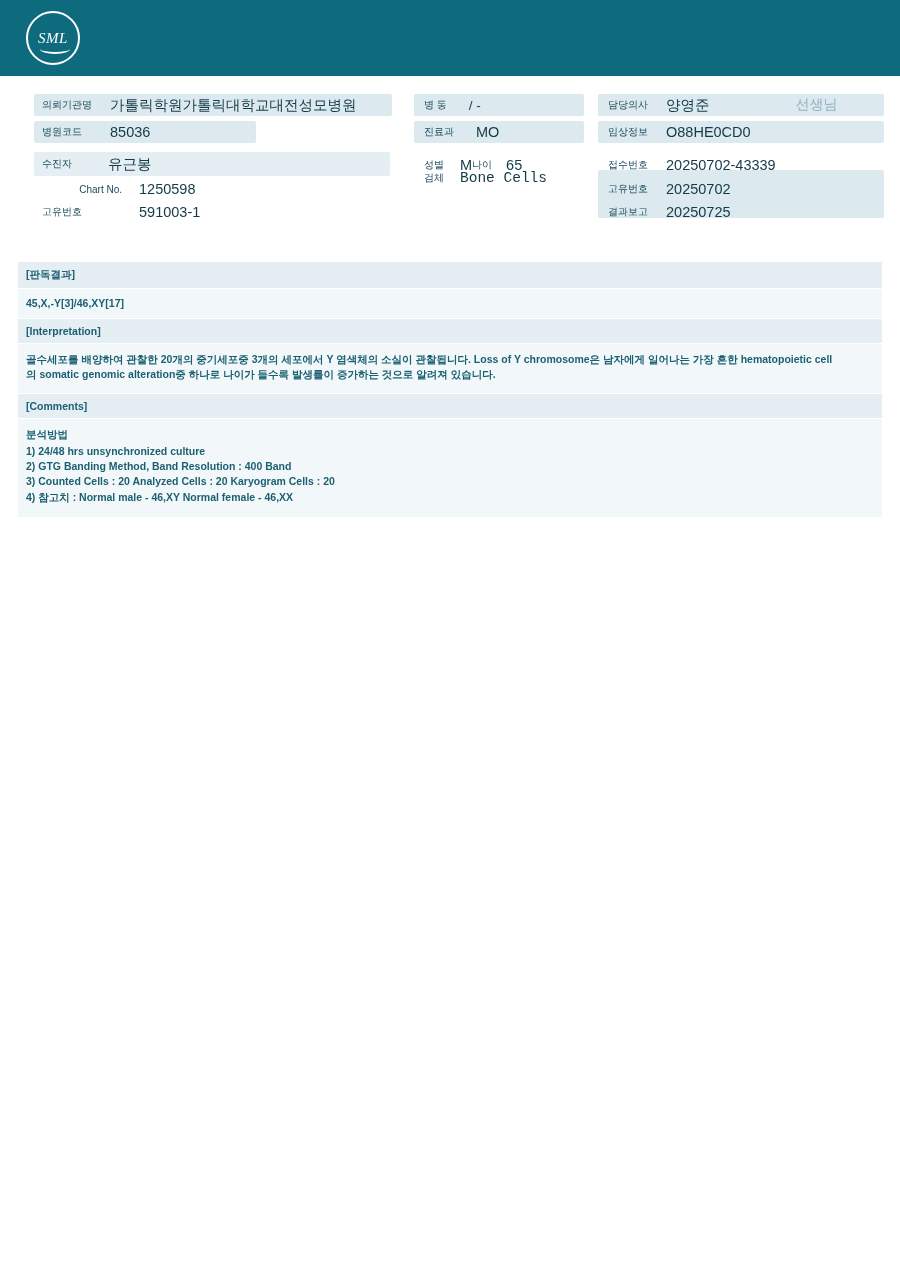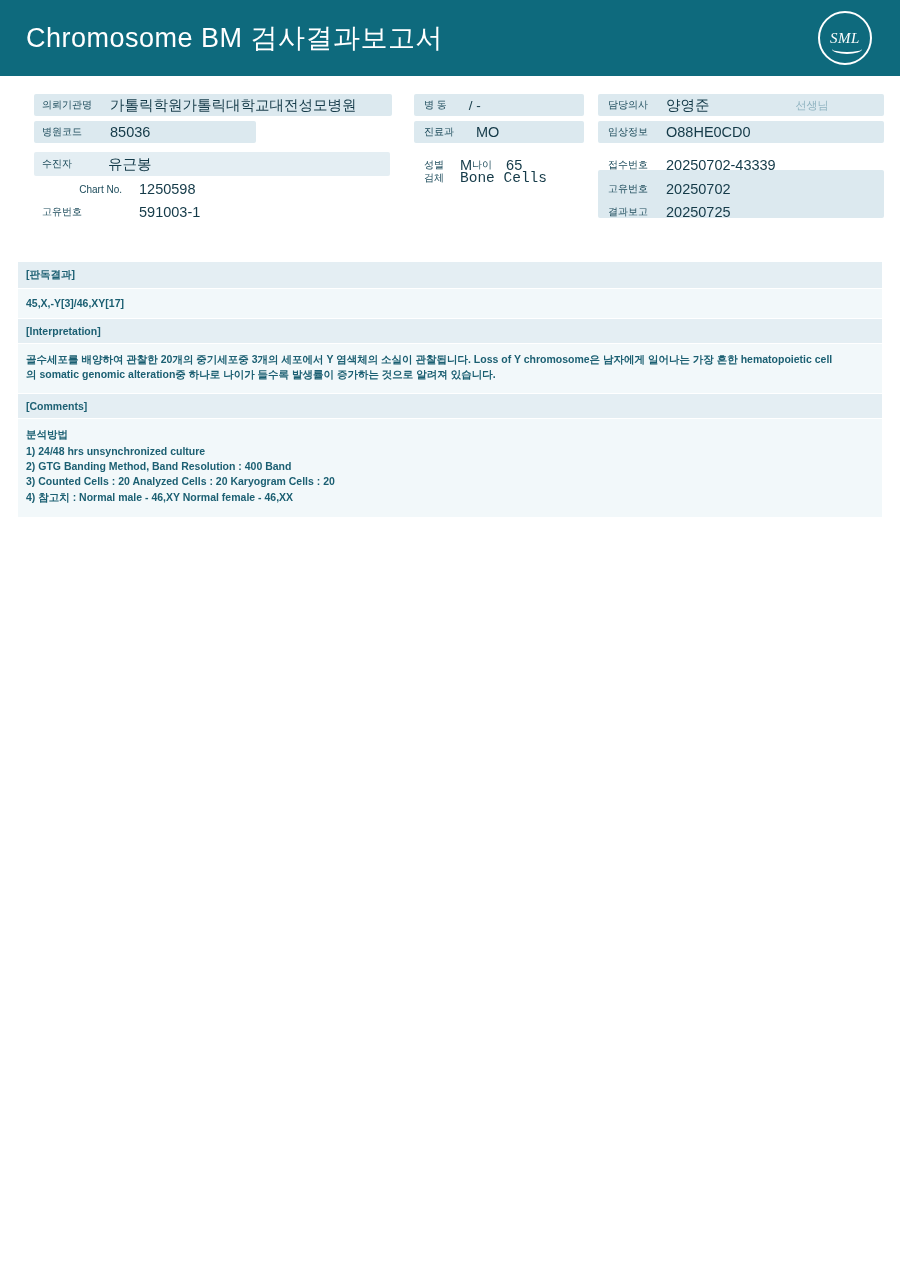--- a/index.html
+++ b/index.html
@@ -82,21 +82,21 @@
     white-space: nowrap;
   }
   .val-sm { font-size: 13.5px; }
   .band {
     position: absolute;
     background: #dce9ef;
     border-radius: 2px;
   }
   .band-light { background: #e4eef3; }
   .suffix {
-    font-size: 11px;
+    font-size: 14px;
     color: #8fb3c0;
     white-space: nowrap;
     text-align: center;
   }
 
   
   .sections {
     margin: 16px 18px 0 18px;
   }
   .sec-head {
@@ -119,21 +119,20 @@
   .sec-body.karyotype { padding: 7px 8px; }
   .sec-body.interp { padding: 8px 8px 10px 8px; }
   .sec-body.comments { padding: 8px 8px 12px 8px; }
   .cmt-title { margin-bottom: 2px; }
   .cmt-line { white-space: nowrap; }
 </style>
 </head>
 <body>
 
 <div class="header">
-  <div class="header-title">Chromosome BM 검사결과보고서</div>
   <div class="logo">
     <span class="logo-text">SML</span>
     <span class="logo-swoosh"></span>
   </div>
 </div>
 
 <div class="info">
 
   <div class="band" style="left:16px; top:0px; width:358px; height:22px;"></div>
   <div class="band" style="left:16px; top:27px; width:222px; height:22px;"></div>

